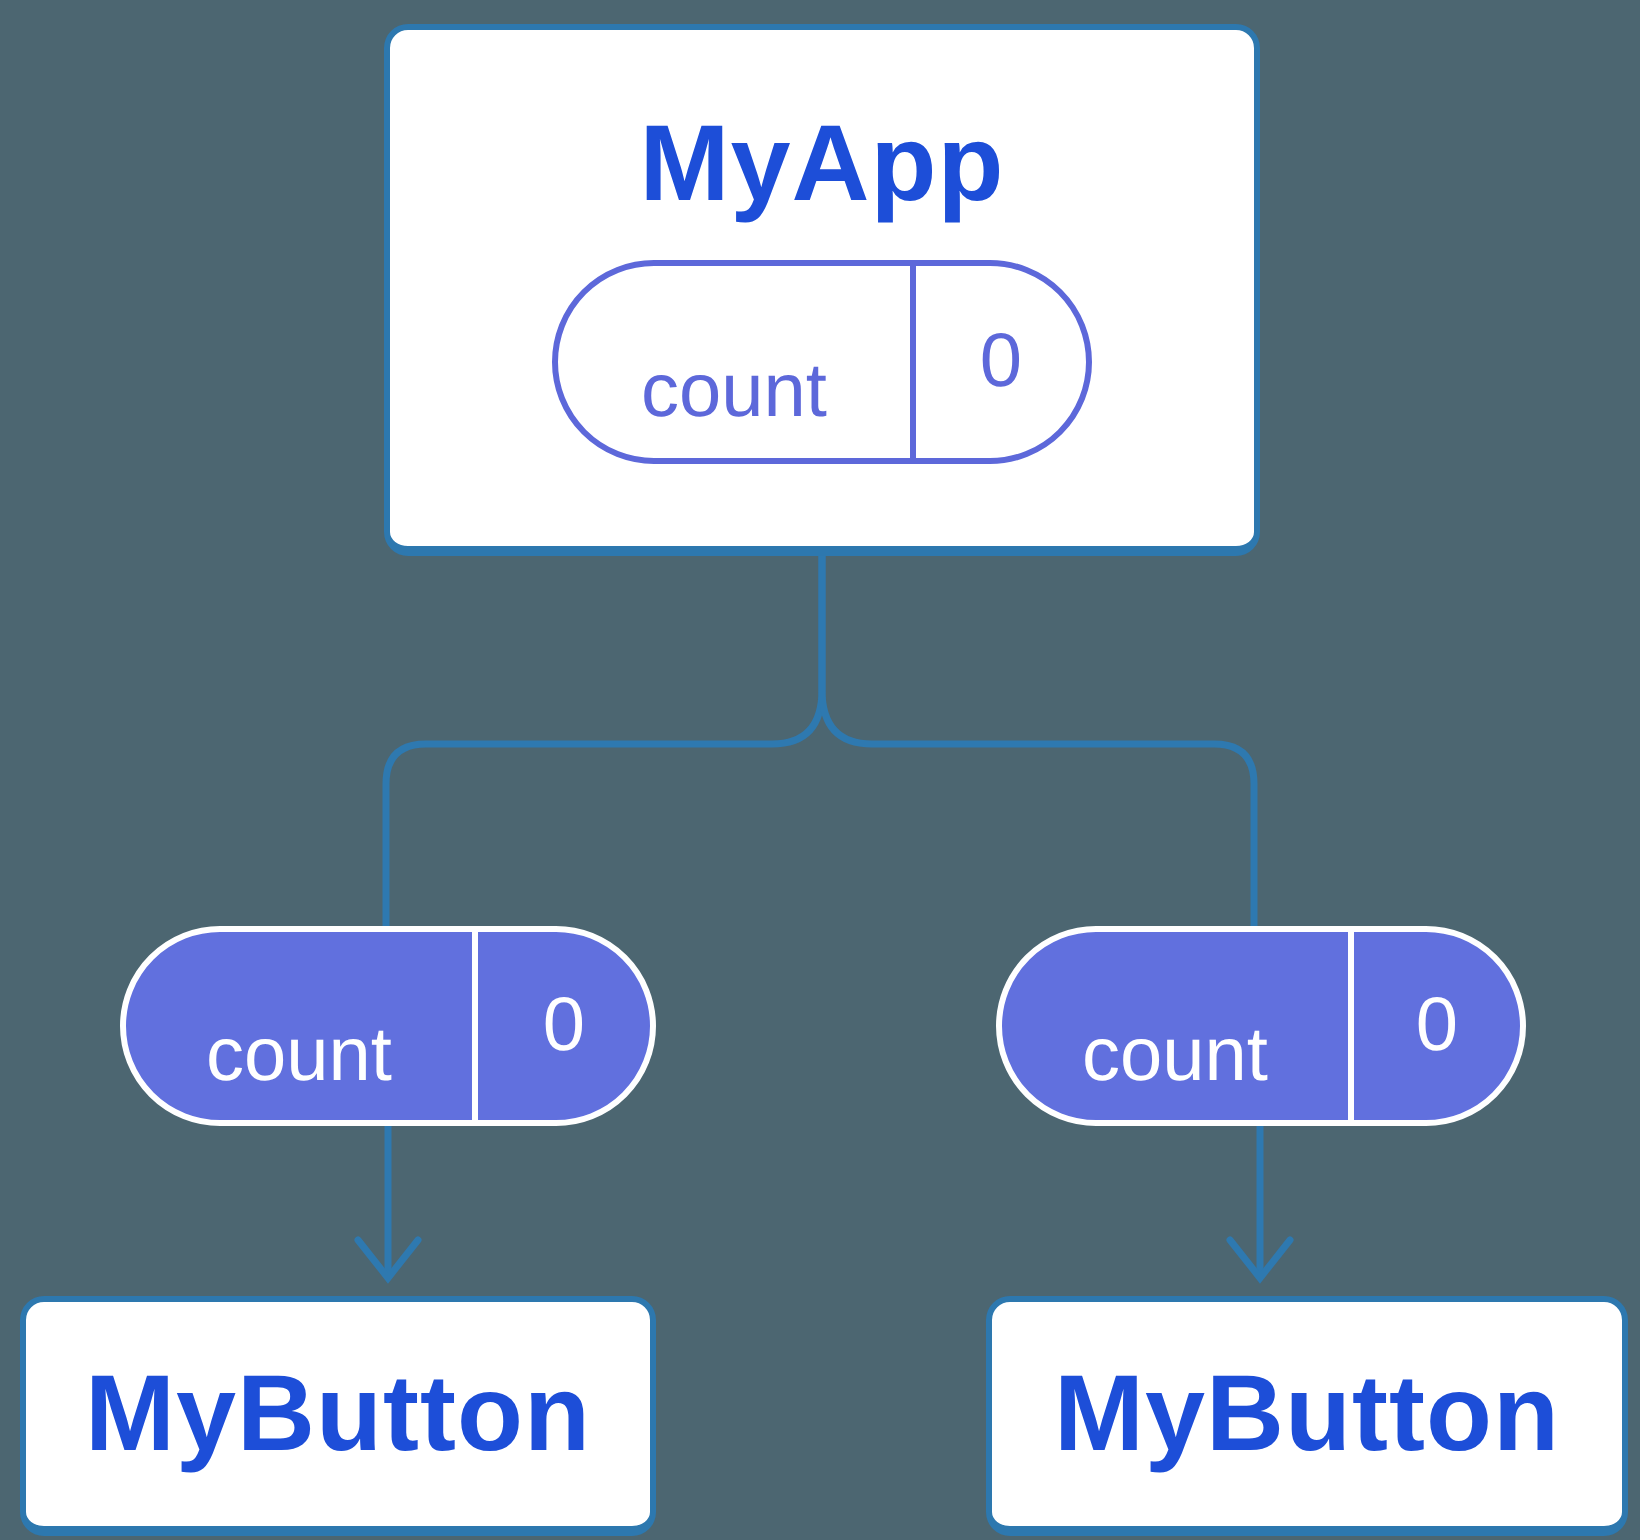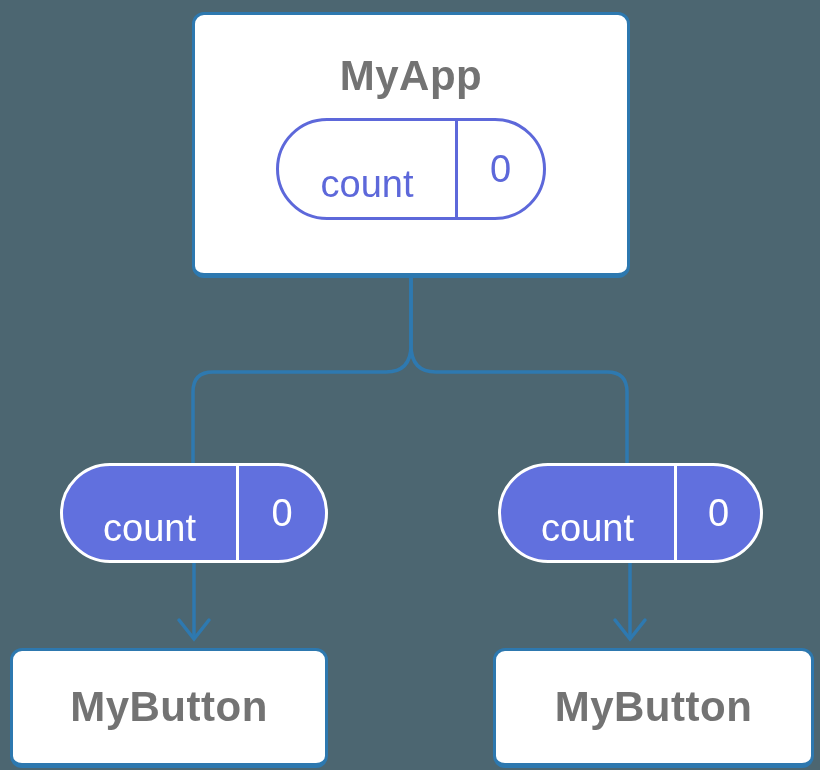--- a/index.html
+++ b/index.html
@@ -29,22 +29,22 @@
     padding-top: 40px;
   }
   .card.leaf {
     left: 10px; top: 648px; width: 318px; height: 120px;
     justify-content: center;
     text-align: center;
   }
   .card.leaf.right { left: 493px; width: 321px; }
 
   .card-title {
-    color: #737373;
-    font-size: 42px;
+    color: #1d4ed8;
+    font-size: 54px;
     font-weight: 600;
     letter-spacing: 0.5px;
     line-height: 1;
   }
   .card.root .card-title { margin-bottom: 21px; }
 
   .pill {
     display: flex;
     align-items: stretch;
     box-sizing: border-box;

